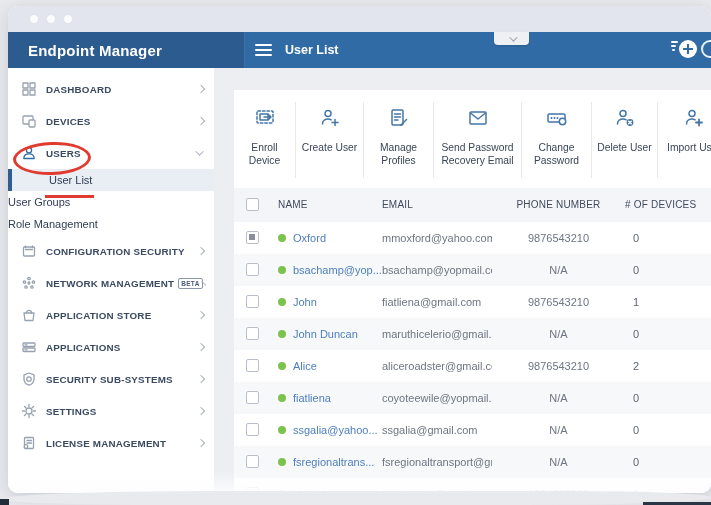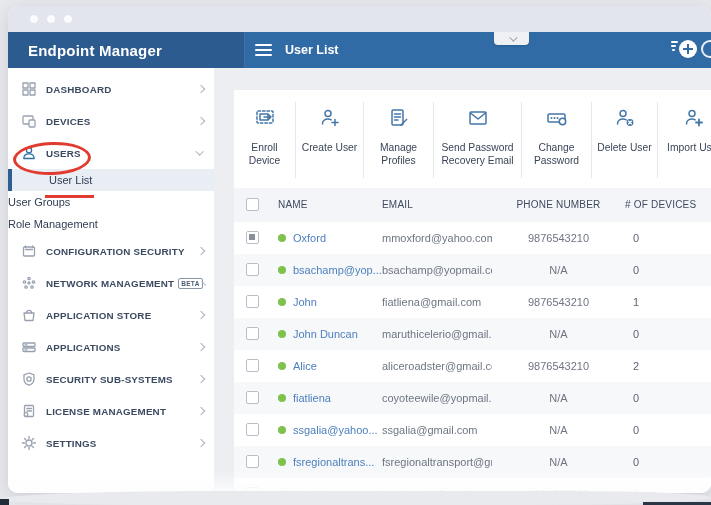--- a/index.html
+++ b/index.html
@@ -235,37 +235,37 @@
               <circle cx="8" cy="8" r="2.2"></circle>
             </svg>
         </span>
         <span class="lbl">SECURITY SUB-SYSTEMS</span>
         <span class="chev-r"></span>
       </div>
 
       <div class="side-item">
         <span class="ico">
           <svg class="sic" width="16" height="16" viewBox="0 0 16 16">
+              <circle cx="8" cy="8" r="3"></circle>
+              <path d="M8 1.5v2M8 12.5v2M1.5 8h2M12.5 8h2M3.4 3.4l1.4 1.4M11.2 11.2l1.4 1.4M12.6 3.4l-1.4 1.4M4.8 11.2l-1.4 1.4"></path>
+            </svg>
+        </span>
+        <span class="lbl">SETTINGS</span>
+        <span class="chev-r"></span>
+      </div>
+
+      <div class="side-item">
+        <span class="ico">
+          <svg class="sic" width="16" height="16" viewBox="0 0 16 16">
               <rect x="3.5" y="2.5" width="9" height="11" rx="1"></rect>
               <path d="M6 5.5h4.5M6 8h4.5"></path>
               <circle cx="5" cy="11.5" r="1.8" fill="#fff"></circle>
             </svg>
         </span>
         <span class="lbl">LICENSE MANAGEMENT</span>
-        <span class="chev-r"></span>
-      </div>
-
-      <div class="side-item">
-        <span class="ico">
-          <svg class="sic" width="16" height="16" viewBox="0 0 16 16">
-              <circle cx="8" cy="8" r="3"></circle>
-              <path d="M8 1.5v2M8 12.5v2M1.5 8h2M12.5 8h2M3.4 3.4l1.4 1.4M11.2 11.2l1.4 1.4M12.6 3.4l-1.4 1.4M4.8 11.2l-1.4 1.4"></path>
-            </svg>
-        </span>
-        <span class="lbl">SETTINGS</span>
         <span class="chev-r"></span>
       </div>
 
       <div class="red-ellipse"></div>
       <div class="red-underline"></div>
     </div>
 
     <div class="main">
       <div class="card">
 

